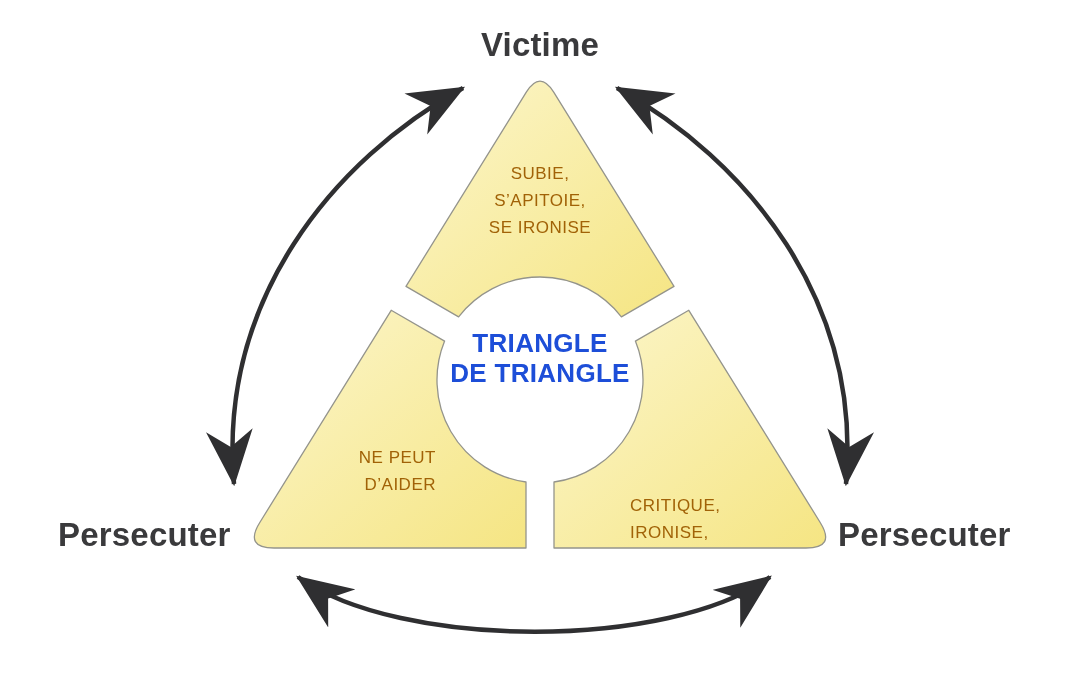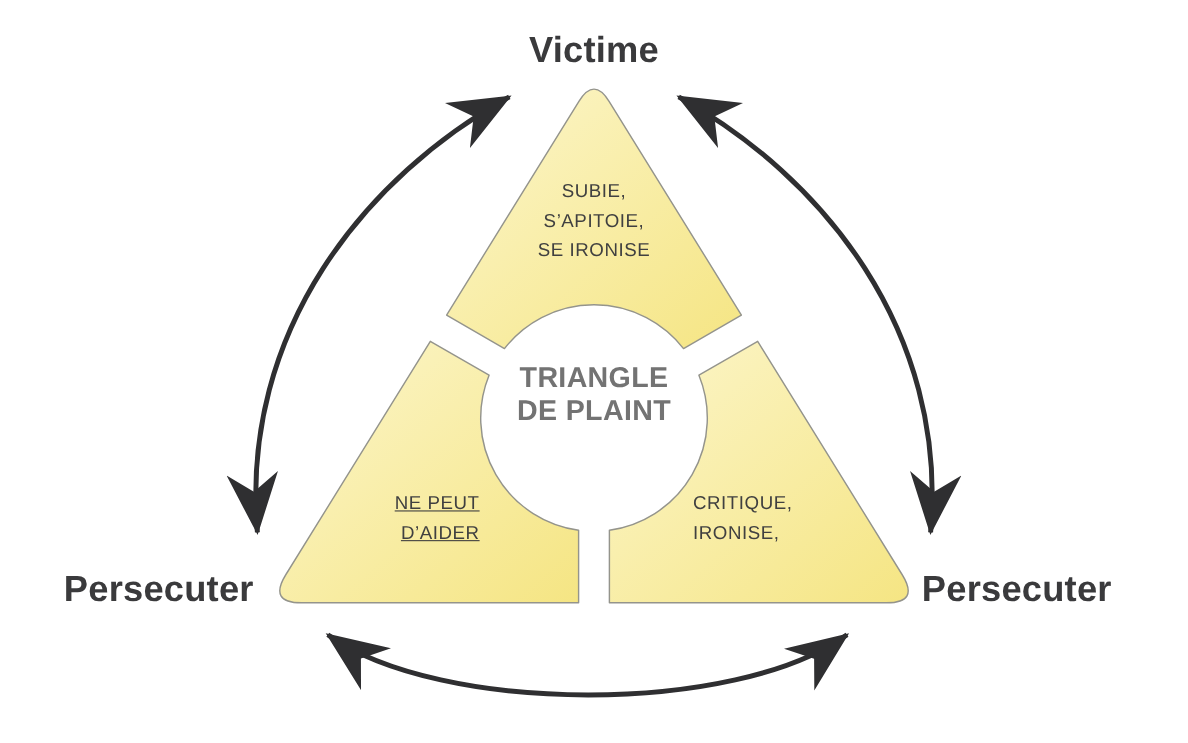--- a/index.html
+++ b/index.html
@@ -32,37 +32,37 @@
   }
   .corner-label.center-x {
     transform: translateX(-50%);
   }
   .behaviors {
     position: absolute;
     font-size: 17px;
     font-weight: 500;
     line-height: 27px;
     letter-spacing: 0.5px;
-    color: #404040;
+    color: #a16207;
     white-space: nowrap;
   }
   .behaviors.align-center { text-align: center; transform: translateX(-50%); }
   .behaviors.align-right  { text-align: right; }
-  .behaviors.align-left   { text-align: left; }
+  .behaviors.align-left   { text-align: left; margin-top: 48px; }
   .center-title {
     position: absolute;
     left: 540px;
     top: 328px;
     transform: translateX(-50%);
     text-align: center;
     font-size: 26px;
     font-weight: 700;
     line-height: 30px;
     letter-spacing: 0.3px;
-    color: #737373;
+    color: #1d4ed8;
     white-space: nowrap;
   }
 </style>
 </head>
 <body>
 
 <div class="stage">
 
   <svg viewBox="0 0 1080 675" aria-hidden="true">
     <defs>
@@ -99,28 +99,28 @@
   <div class="corner-label" style="left:58px; top:516px;">Persecuter</div>
 
   <div class="corner-label" style="left:838px; top:516px;">Persecuter</div>
 
   <div class="behaviors align-center" style="left:540px; top:160px;">
     <div>SUBIE,</div>
     <div>S’APITOIE,</div>
     <div>SE IRONISE</div>
   </div>
 
-  <div class="behaviors align-right" style="right:644px; top:444px;text-decoration:underline;">
+  <div class="behaviors align-right" style="right:644px; top:444px;">
     <div>NE PEUT</div>
     <div>D’AIDER</div>
   </div>
 
   <div class="behaviors align-left" style="left:630px; top:444px;">
     <div>CRITIQUE,</div>
     <div>IRONISE,</div>
   </div>
 
   <div class="center-title">
     <div>TRIANGLE</div>
-    <div>DE PLAINT</div>
+    <div>DE TRIANGLE</div>
   </div>
 
 </div>
 
 </body></html>

